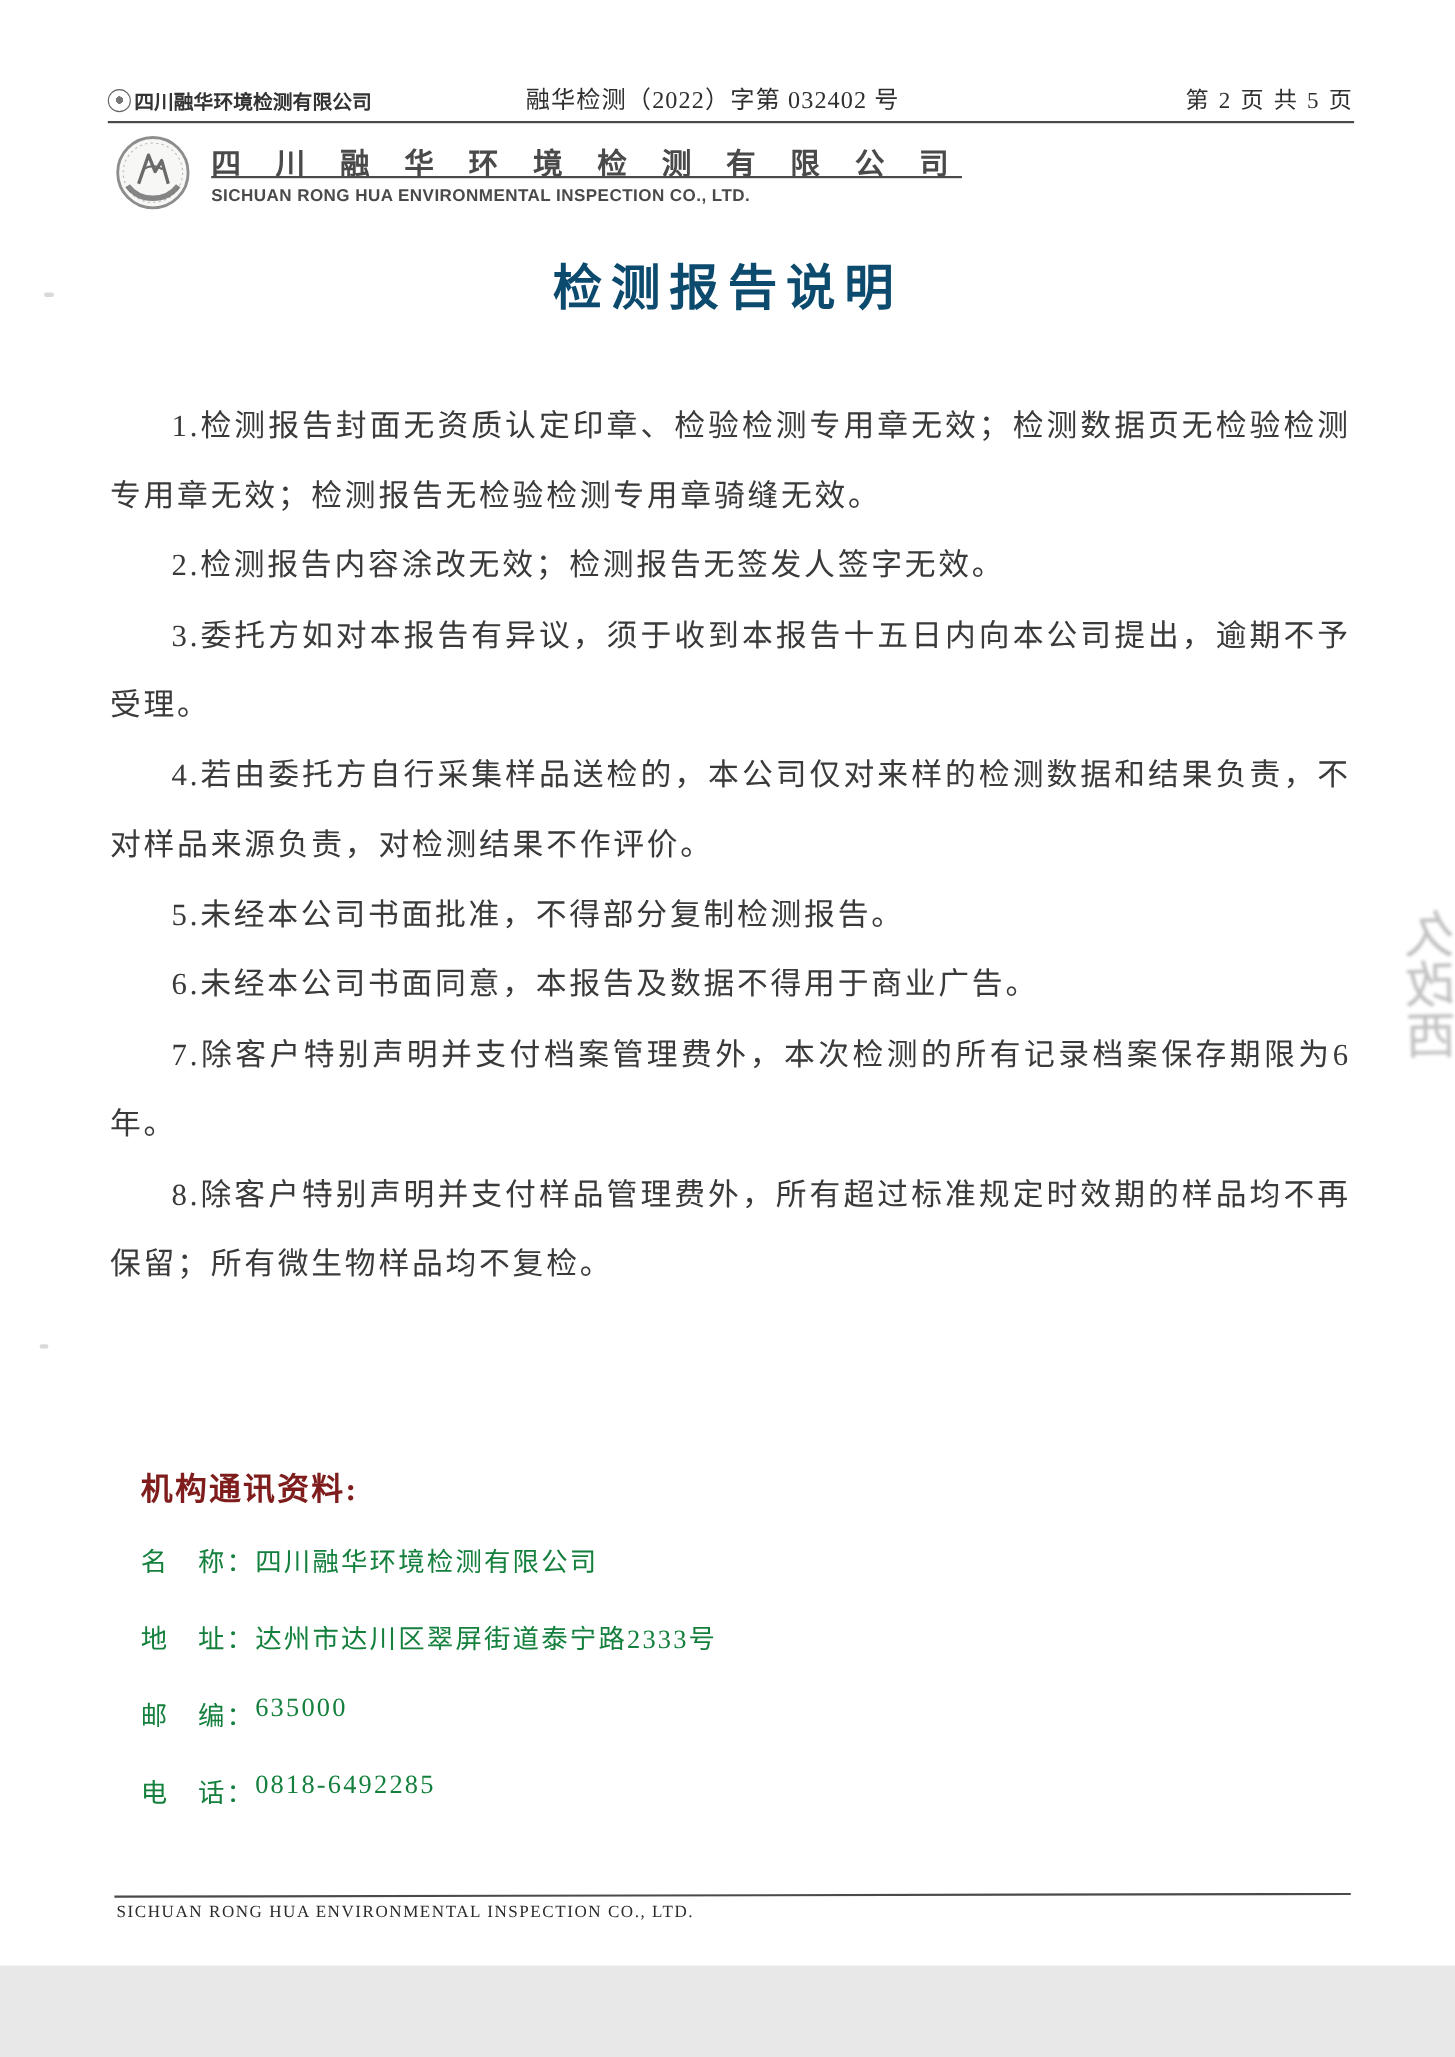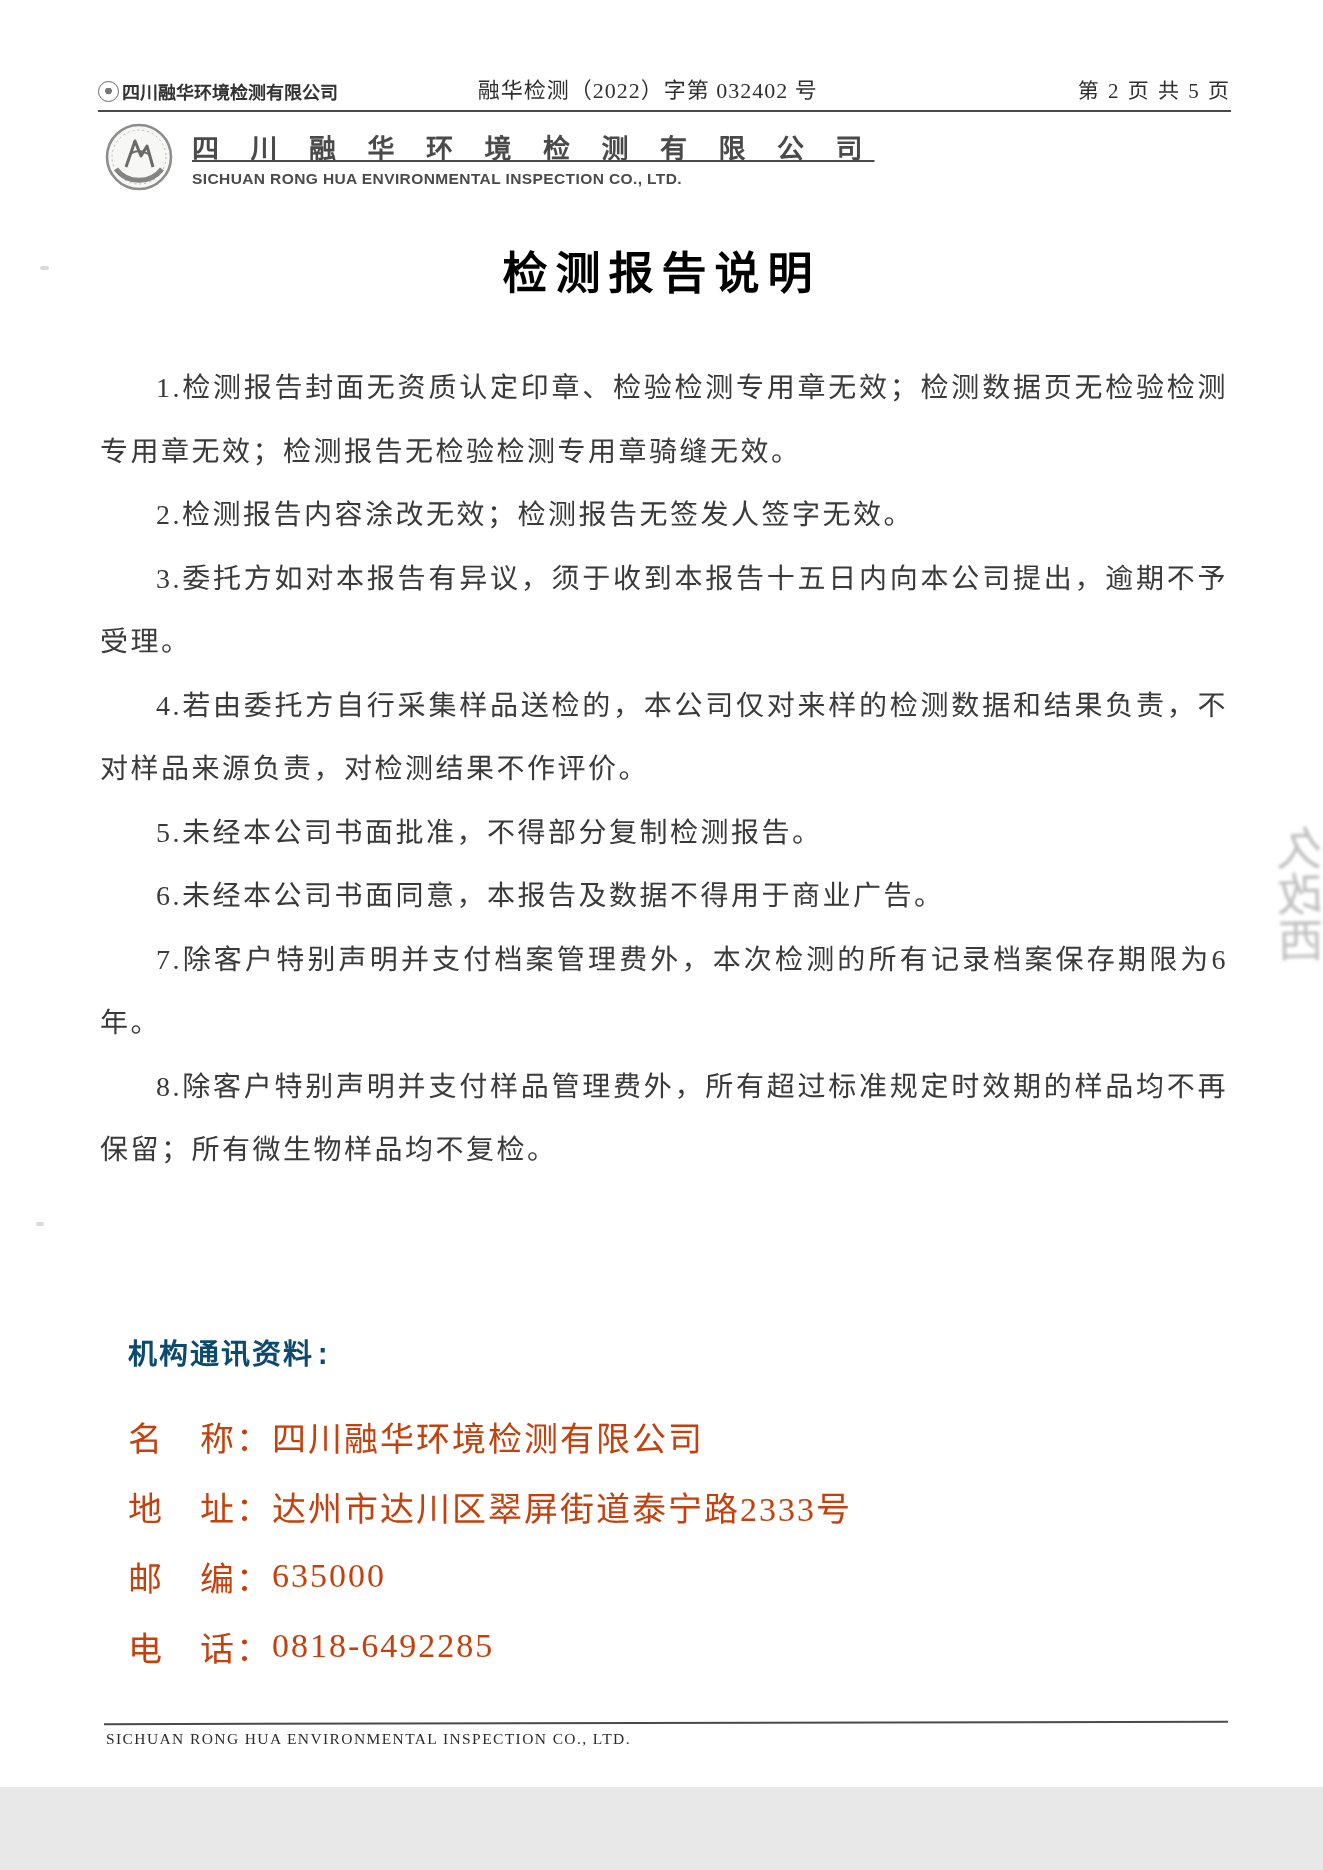--- a/index.html
+++ b/index.html
@@ -34,36 +34,36 @@
   .seal{width:70px;height:70px;flex:0 0 auto;}
   .brand-text{display:flex;flex-direction:column;gap:4px;}
   .brand-cn{
     font-family:"Liberation Sans","DejaVu Sans",sans-serif;
     font-size:27px;font-weight:700;color:#4a4a4a;letter-spacing:12px;white-space:nowrap;text-decoration:underline;}
   .brand-en{
     font-family:"Liberation Sans","DejaVu Sans",sans-serif;
     font-size:15.5px;font-weight:600;color:#4a4a4a;letter-spacing:.4px;white-space:nowrap;}
   
   .doc-title{
-    position:absolute;left:0;right:0;top:237px;
+    position:absolute;left:0;right:0;top:225px;
     text-align:center;
     font-family:Liberation Mono, monospace;
-    font-size:45px;font-weight:700;color:#000000;letter-spacing:8px;}
+    font-size:45px;font-weight:700;color:#0c4a6e;letter-spacing:8px;}
   
   .notes{
     position:absolute;left:100px;top:356px;width:1128px;
     font-size:28px;line-height:63.5px;letter-spacing:2.5px;
     text-align:justify;text-justify:inter-ideograph;color:#3a3a3a;}
   .notes p{margin:0;text-indent:2em;}
   
   .contact{position:absolute;left:128px;top:1330px;}
   .contact-h{
-    font-size:29px;font-weight:700;color:#0c4a6e;letter-spacing:2px;
-    margin:0 0 28px 0;font-family:Liberation Mono, monospace;}
-  .c-row{font-size:34px;color:#c2410c;letter-spacing:2px;height:70px;display:flex;align-items:center;}
+    font-size:29px;font-weight:700;color:#7f1d1d;letter-spacing:2px;
+    margin:0 0 28px 0;}
+  .c-row{font-size:24px;color:#15803d;letter-spacing:2px;height:70px;display:flex;}
   .c-label{white-space:pre;}
   .c-value{white-space:pre;}
   
   .ftr-rule{position:absolute;left:104px;right:95px;top:1722px;height:0;
     border-top:2.5px solid #4a4a4a;transform:rotate(-0.12deg);}
   .ftr-text{position:absolute;left:106px;top:1730px;
     font-family:"Liberation Serif","DejaVu Serif",serif;
     font-size:15.5px;letter-spacing:1.4px;color:#2b2b2b;}
   
   .bleed{

